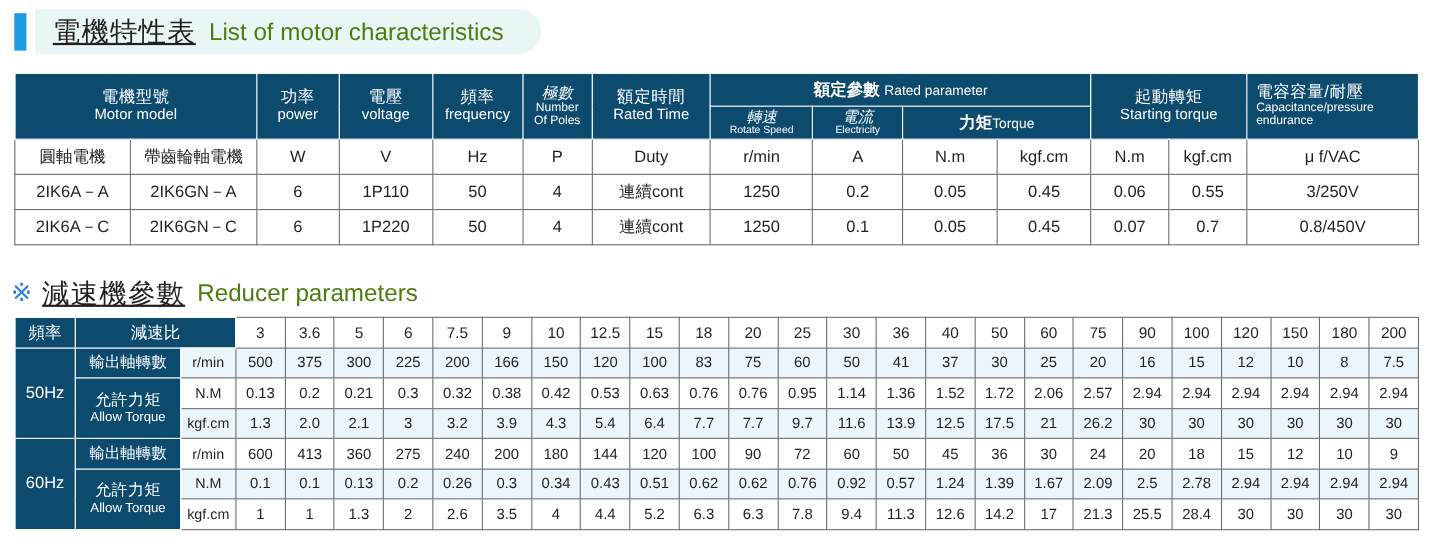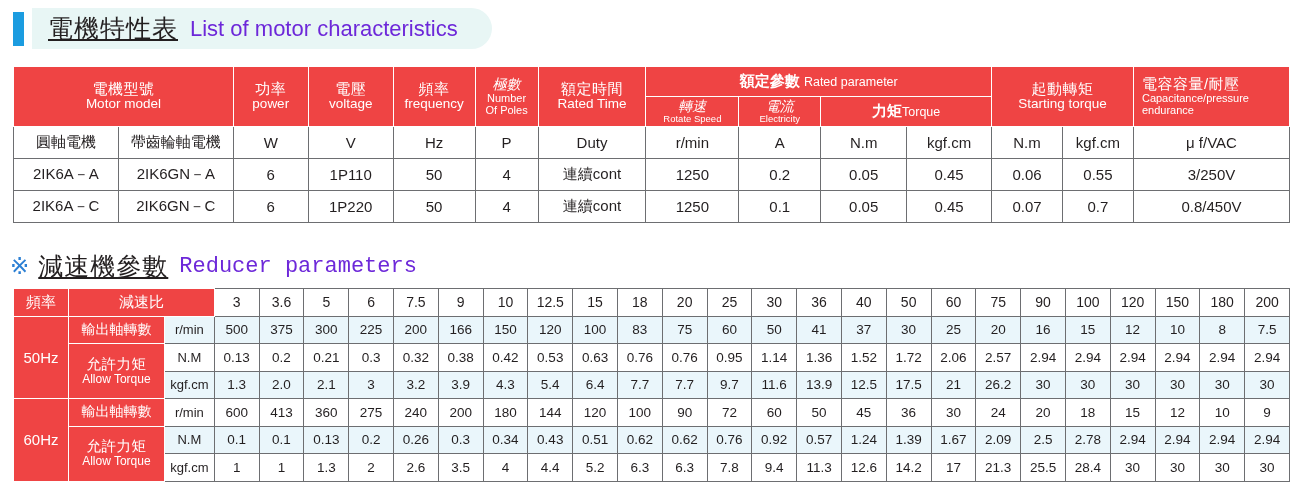--- a/index.html
+++ b/index.html
@@ -20,40 +20,40 @@
   #title1{left:13px;top:8px;}
   .title-bar{
     width:11px;height:34px;background:#1b9ce0;flex:none;
   }
   .title-pill{
     height:41px;display:flex;align-items:center;
     background:#e8f6f5;border-radius:0 21px 21px 0;
     padding:0 34px 0 16px;margin-left:8px;
   }
   .title-cn{font-size:25px;letter-spacing:1px;color:#231f20;text-decoration:underline;}
-  .title-en{font-size:22px;color:#6d28d9;margin-left:12px;}
+  .title-en{font-size:22px;color:#4d7c0f;margin-left:12px;}
 
   #title2{left:10px;top:250px;}
   .star{
     color:#2b7fd4;font-size:23px;line-height:1;margin-right:9px;
   }
   #title2 .title-cn{font-size:25px;}
-  #title2 .title-en{font-size:22px;margin-left:11px;font-family:Liberation Mono, monospace;}
+  #title2 .title-en{font-size:22px;margin-left:11px;}
 
   
   table{border-collapse:collapse;position:absolute;}
   td,th{
     border:1px solid #6d6e71;
     text-align:center;vertical-align:middle;
     font-weight:normal;
     padding:0;
     background:#fff;
   }
   .hd{
-    background:#ef4444;color:#ffffff;border:1px solid #ffffff;
+    background:#0c4a6e;color:#ffffff;border:1px solid #ffffff;
   }
   .hd .cn{display:block;font-size:15px;line-height:1.05;letter-spacing:.5px;}
   .hd .en{display:block;font-size:13.5px;line-height:1.08;}
   .hd .cn-sm{display:block;font-size:14px;line-height:1.05;font-style:italic;}
   .hd .en-xs{display:block;font-size:9.5px;line-height:1.1;}
   .hd .en-s{display:block;font-size:11px;line-height:1.12;}
   .hd .cn-in{font-size:15px;font-weight:bold;}
   .hd .en-in{font-size:12.5px;}
 
   

